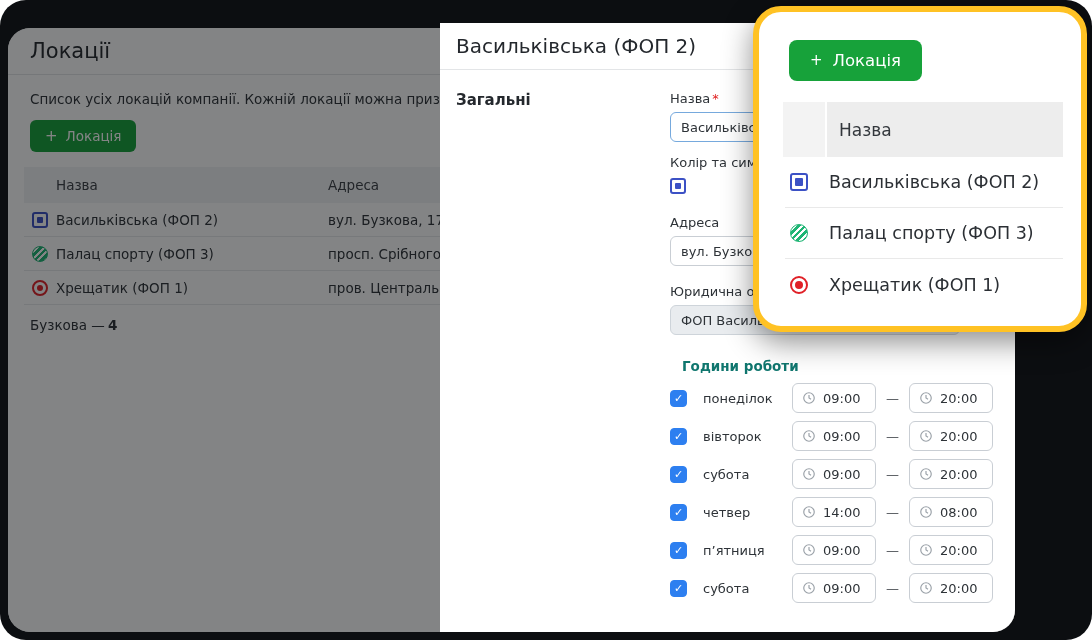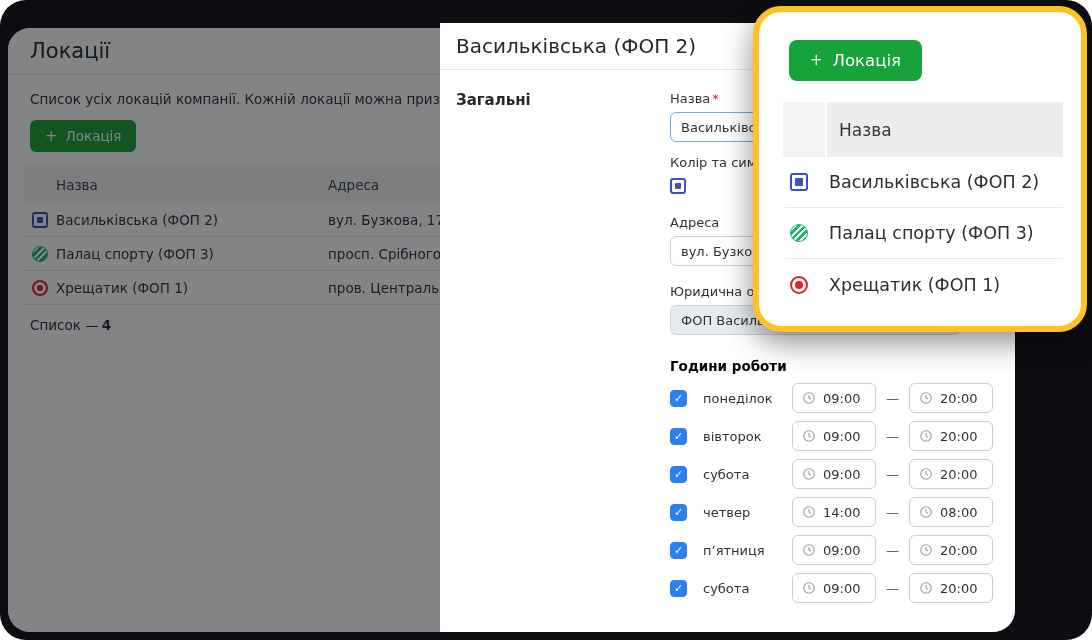--- a/index.html
+++ b/index.html
@@ -59,21 +59,21 @@
                 color:#2e3338; background:#fff; white-space:nowrap; overflow:hidden; }
   .text-input.focused { border-color:#76a9dd; }
   .select-input { width:290px; height:30px; border:1px solid #ced4da; border-radius:6px;
                   background:#e9ecef; display:flex; align-items:center; padding:0 10px;
                   font-size:13px; color:#2e3338; white-space:nowrap; overflow:hidden; }
   .f-name { margin-top:3px; }
   .f-symbol { margin-top:13px; }
   .symbol-pick { margin-top:2px; display:inline-block; cursor:pointer; }
   .f-address { margin-top:17px; }
   .f-legal { margin-top:18px; }
-  .hours-label { font-weight:700; font-size:13.5px; color:#000000; margin:23px 0 9px; }
+  .hours-label { font-weight:700; font-size:13.5px; color:#0f766e; margin:23px 12px 9px; }
   .day-row { display:flex; align-items:center; height:30px; margin-bottom:8px; }
   .checkbox { width:17px; height:17px; border-radius:4px; border:1px solid #b9bfc6;
               background:#fff; display:flex; align-items:center; justify-content:center;
               cursor:pointer; flex:none; }
   .checkbox.checked { background:#2d7ff0; border-color:#2d7ff0; }
   .checkbox .check { color:#fff; font-size:11px; line-height:1; font-weight:700; }
   .day-name { margin-left:16px; width:89px; font-size:13px; color:#2e3338; }
   .times { display:flex; align-items:center; }
   .time-input { width:84px; height:30px; border:1px solid #c9ced4; border-radius:6px;
                 display:flex; align-items:center; gap:7px; padding-left:9px;
@@ -142,21 +142,21 @@
             <div class="trow">
               <div class="cell icon-col">
                 <span class="loc-icon red-target"></span>
               </div>
               <div class="cell name">Хрещатик (ФОП 1)</div>
               <div class="cell addr">пров. Центральний</div>
             </div>
           </div>
       </div>
       <div class="total">
-        <span>Список —</span><b>4</b>
+        <span>Бузкова —</span><b>4</b>
       </div>
     </div>
     <div class="dim"></div>
   </div>
 
   <div class="drawer">
     <div class="dr-header">Васильківська (ФОП 2)</div>
     <div class="dr-body">
       <div class="dr-section">Загальні</div>
       <div class="dr-form">

